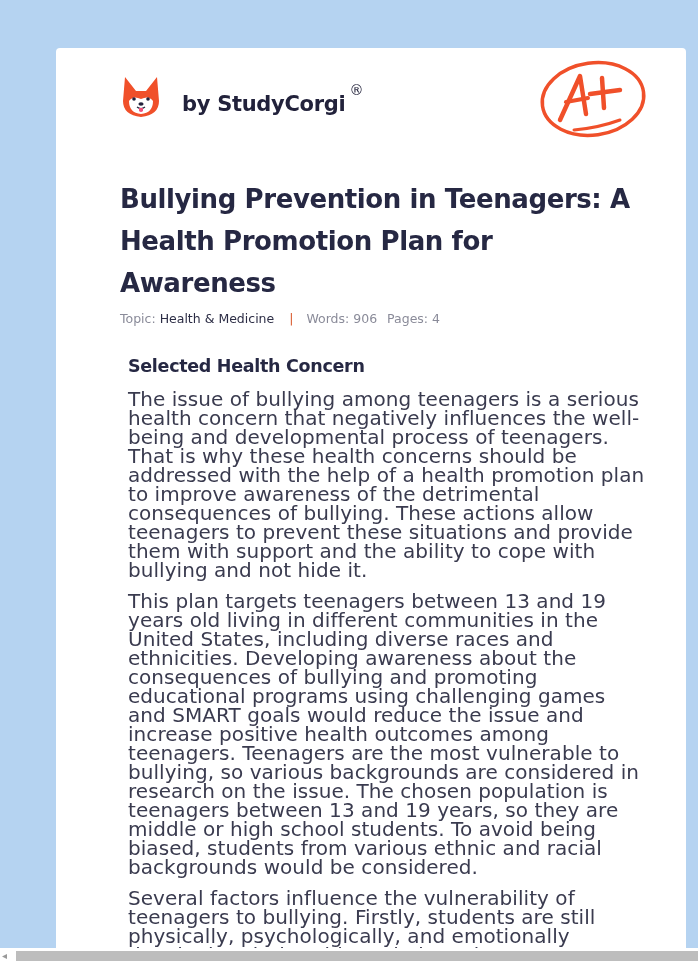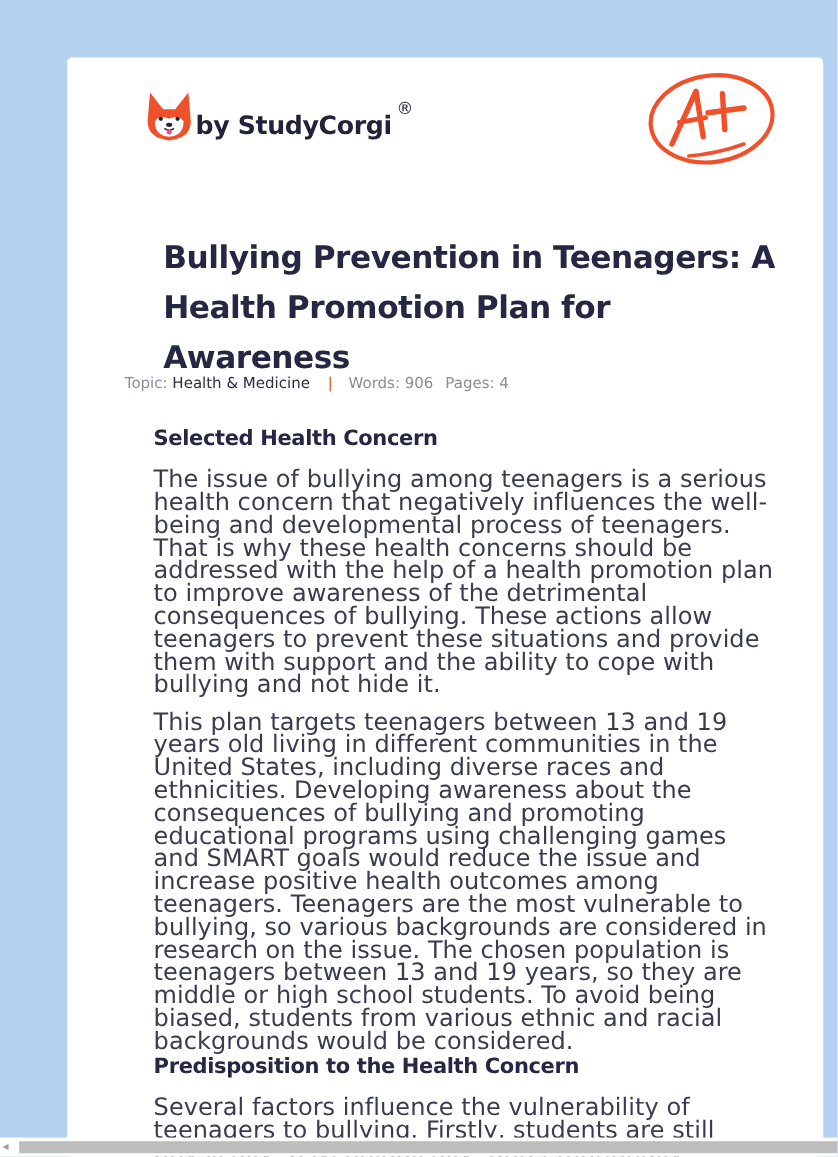--- a/index.html
+++ b/index.html
@@ -8,31 +8,31 @@
     background: #b5d3f1;
     font-family: "Liberation Sans", sans-serif;
   }
   .card {
     position: absolute; left: 56px; top: 48px; width: 630px; height: 920px;
     background: #ffffff; border-radius: 4px; overflow: hidden;
   }
   .logo { position: absolute; left: 65px; top: 27px; display: flex; align-items: center; }
   .logo-text {
     font-family: "DejaVu Sans", sans-serif; font-weight: bold; font-size: 21px;
-    color: #22223b; margin-left: 2px; letter-spacing: -0.3px; margin-top: 10px;
+    color: #22223b; margin-left: 21px; letter-spacing: -0.3px; margin-top: 10px;
   }
   .logo-reg { font-size: 14px; vertical-align: top; margin-left: 4px; position: relative; top: -10px; font-weight: normal; }
   .grade { position: absolute; left: 482px; top: 10px; }
   .title {
     position: absolute; left: 64px; top: 130px; width: 520px;
     font-family: "DejaVu Sans", sans-serif; font-weight: bold; font-size: 26px;
-    line-height: 42px; color: #262843; letter-spacing: -0.4px; margin: 16px;
+    line-height: 42px; color: #262843; letter-spacing: -0.4px; margin: 0;
   }
   .meta {
-    position: absolute; left: 48px; top: 263px; font-family: "DejaVu Sans", sans-serif;
+    position: absolute; left: 64px; top: 263px; font-family: "DejaVu Sans", sans-serif;
     font-size: 12.5px; color: #8a8b99;
   }
   .meta .topic-val { color: #2c2d45; }
   .meta .sep { color: #d9582b; margin: 0 9px 0 11px; }
   .meta .pages { margin-left: 6px; }
   .content { position: absolute; left: 72px; top: 306px; width: 520px; }
   .content h2 {
     font-family: "DejaVu Sans", sans-serif; font-weight: bold; font-size: 17.5px;
     color: #262843; margin: 0; line-height: 24px; letter-spacing: -0.3px;
   }
@@ -88,21 +88,20 @@
 
   <div class="content">
     <section>
       <h2>Selected Health Concern</h2>
       <p>The issue of bullying among teenagers is a serious health concern that negatively influences the well-being and developmental process of teenagers. That is why these health concerns should be addressed with the help of a health promotion plan to improve awareness of the detrimental consequences of bullying. These actions allow teenagers to prevent these situations and provide them with support and the ability to cope with bullying and not hide it.</p>
     </section>
     <section>
       <p>This plan targets teenagers between 13 and 19 years old living in different communities in the United States, including diverse races and ethnicities. Developing awareness about the consequences of bullying and promoting educational programs using challenging games and SMART goals would reduce the issue and increase positive health outcomes among teenagers. Teenagers are the most vulnerable to bullying, so various backgrounds are considered in research on the issue. The chosen population is teenagers between 13 and 19 years, so they are middle or high school students. To avoid being biased, students from various ethnic and racial backgrounds would be considered.</p>
     </section>
     <section>
-      <h2>Predisposition to the Health Concern</h2>
       <p>Several factors influence the vulnerability of teenagers to bullying. Firstly, students are still physically, psychologically, and emotionally developing during this period, so they are more sensitive to external stimuli (Fuentes et al., 2019). As a result, this audience is much more likely to be influenced by peers or adults. Secondly, teenagers can be reached online without even</p>
     </section>
   </div>
 </div>
 
 <div class="scrollbar">
   <span class="scroll-left">◂</span>
   <div class="scroll-thumb"></div>
 </div>
 

